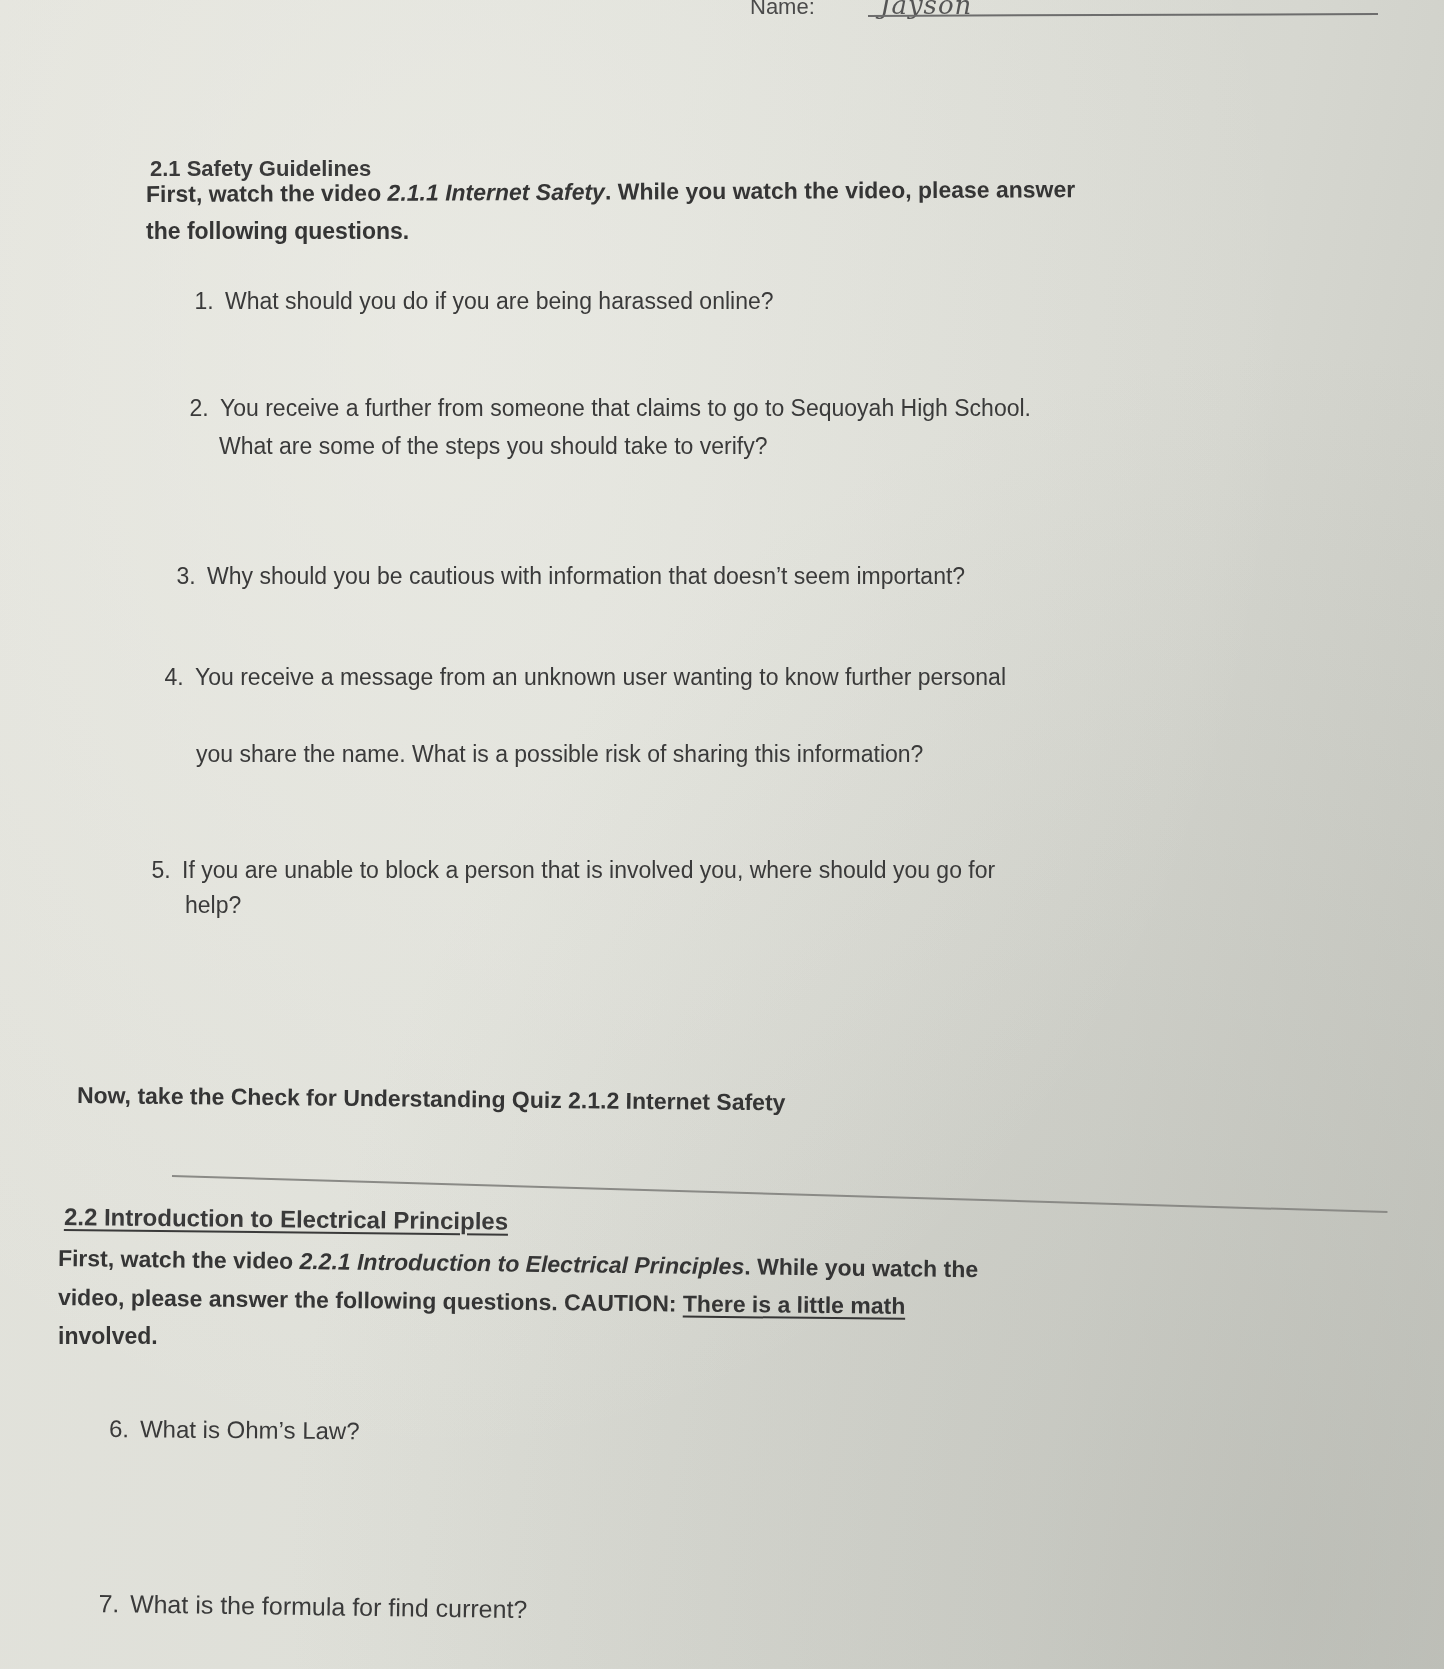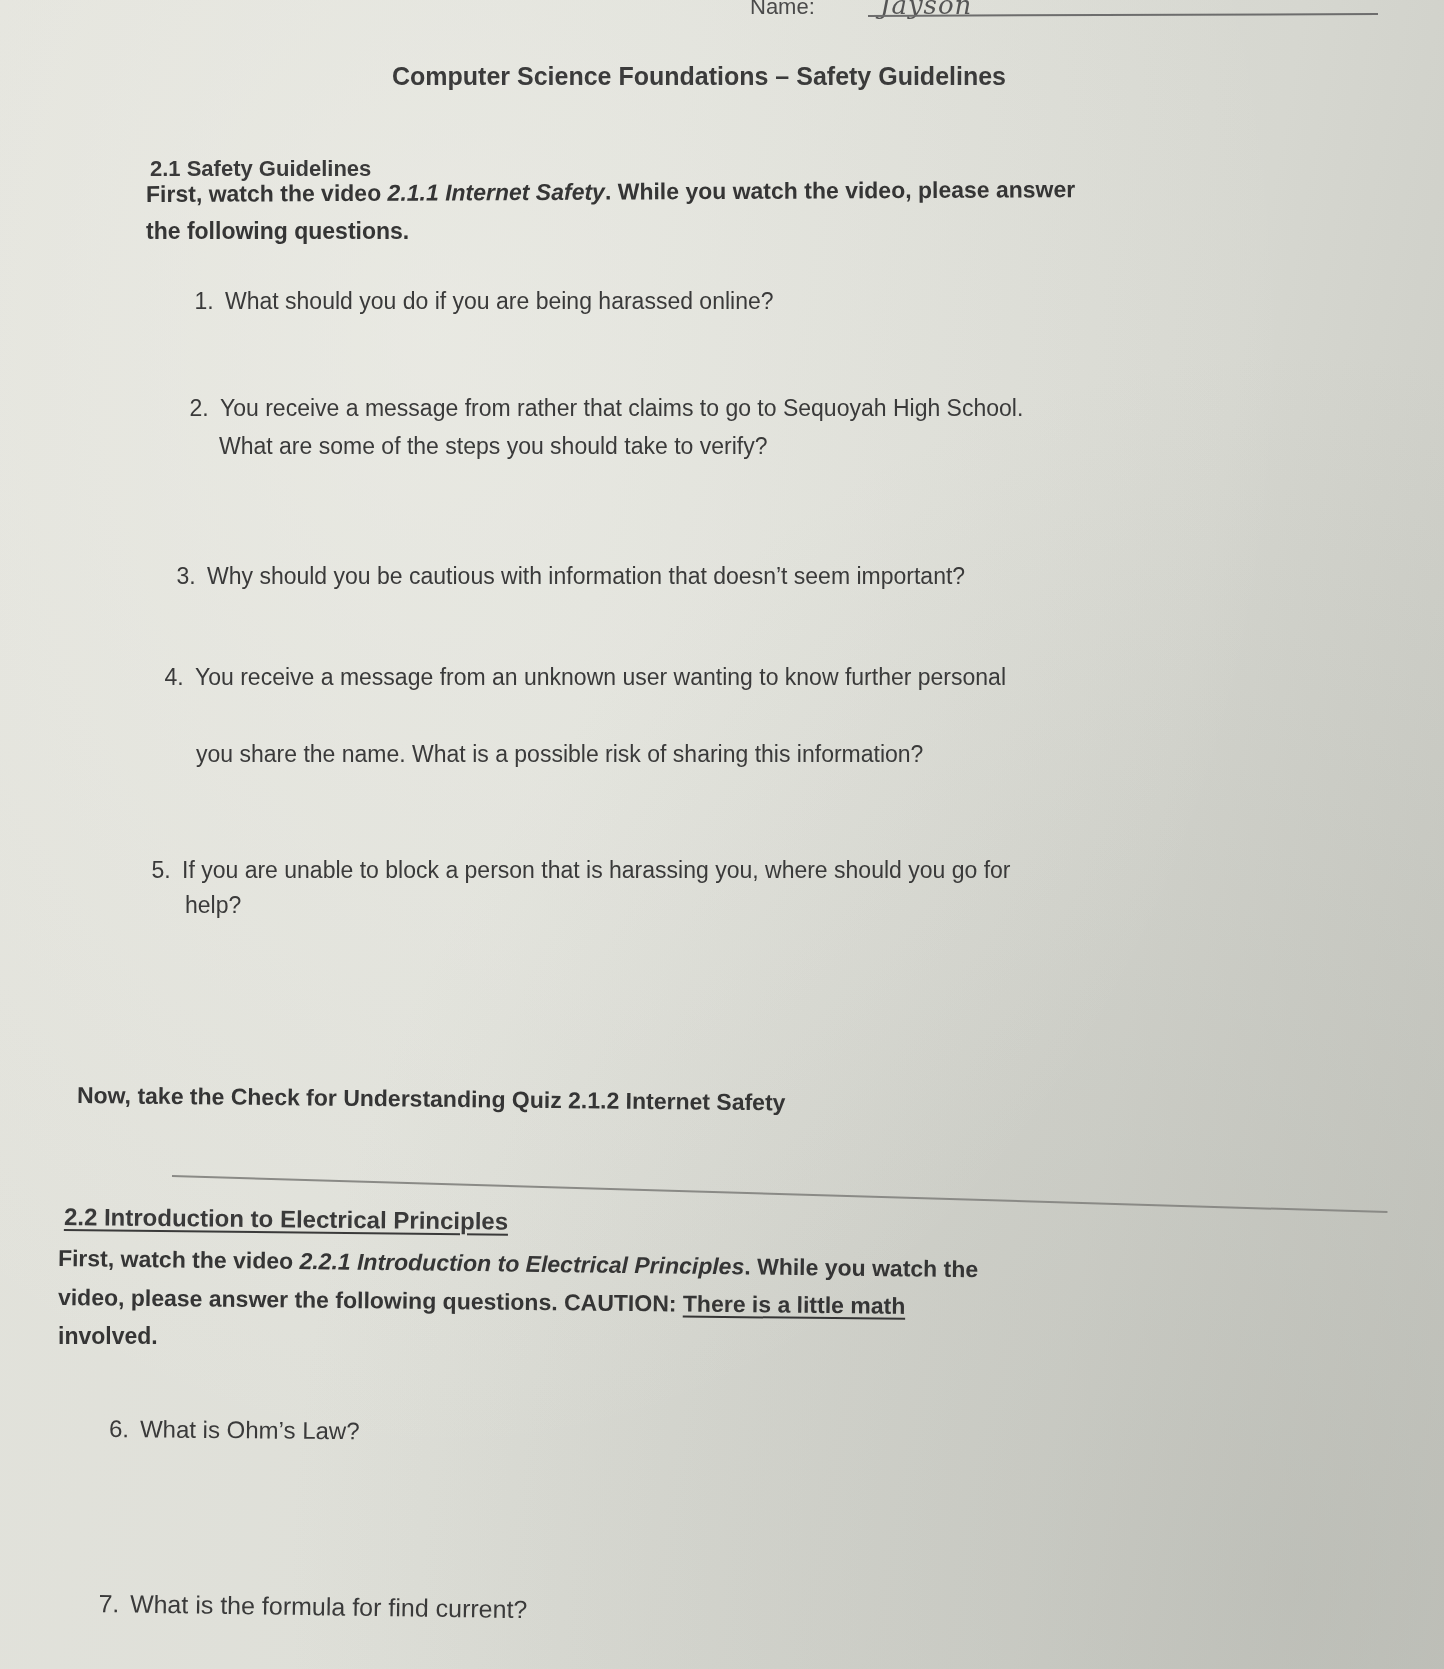--- a/index.html
+++ b/index.html
@@ -59,48 +59,47 @@
 <body>
 
 <div class="page">
 
   <div class="abs name-row">
     <span class="label">Name:</span>
   </div>
   <div class="signature">Jayson</div>
   <div class="name-line"></div>
 
-  <div class="abs title">Computer Science Foundations – Safety Guidelines</div>
 
   <div class="abs sec-heading" style="left:150px; top:156px;">2.1 Safety Guidelines</div>
   <div class="abs intro" style="left:146px; top:176px; transform: rotate(-0.3deg); transform-origin:left;">
     <span>First, watch the video </span><i>2.1.1 Internet Safety</i><span>. While you watch the video, please answer</span>
   </div>
   <div class="abs intro" style="left:146px; top:213px;">the following questions.</div>
 
   <div class="abs q" style="left:183px; top:283px;">
     <span class="num">1.</span><span>What should you do if you are being harassed online?</span>
   </div>
 
   <div class="abs q" style="left:178px; top:390px;">
-    <span class="num">2.</span><span>You receive a message from rather that claims to go to Sequoyah High School.</span>
+    <span class="num">2.</span><span>You receive a further from someone that claims to go to Sequoyah High School.</span>
   </div>
   <div class="abs q" style="left:219px; top:428px;">What are some of the steps you should take to verify?</div>
 
   <div class="abs q" style="left:165px; top:522px;margin-top:36px;">
     <span class="num">3.</span><span>Why should you be cautious with information that doesn’t seem important?</span>
   </div>
 
   <div class="abs q" style="left:153px; top:659px;">
     <span class="num">4.</span><span>You receive a message from an unknown user wanting to know further personal</span>
   </div>
   <div class="abs q" style="left:196px; top:736px;">you share the name. What is a possible risk of sharing this information?</div>
 
   <div class="abs q" style="left:140px; top:852px;">
-    <span class="num">5.</span><span>If you are unable to block a person that is harassing you, where should you go for</span>
+    <span class="num">5.</span><span>If you are unable to block a person that is involved you, where should you go for</span>
   </div>
   <div class="abs q" style="left:185px; top:887px;">help?</div>
 
   <div class="abs intro" style="left:77px; top:1077px; transform: rotate(0.6deg); transform-origin:left;">Now, take the Check for Understanding Quiz 2.1.2 Internet Safety</div>
 
   <div class="divider"></div>
 
   <div class="abs sec-heading underline" style="left:64px; top:1203px; font-size:24px; transform: rotate(0.6deg); transform-origin:left;">2.2 Introduction to Electrical Principles</div>
   <div class="abs intro" style="left:58px; top:1240px; transform: rotate(0.7deg); transform-origin:left;">
     <span>First, watch the video </span><i>2.2.1 Introduction to Electrical Principles</i><span>. While you watch the</span>

